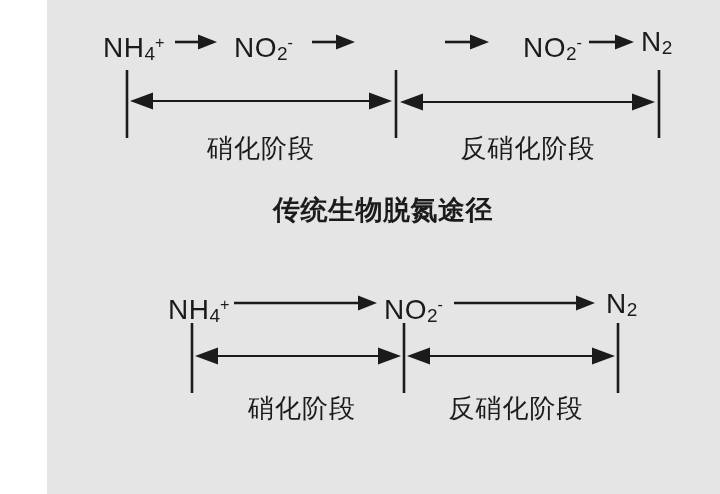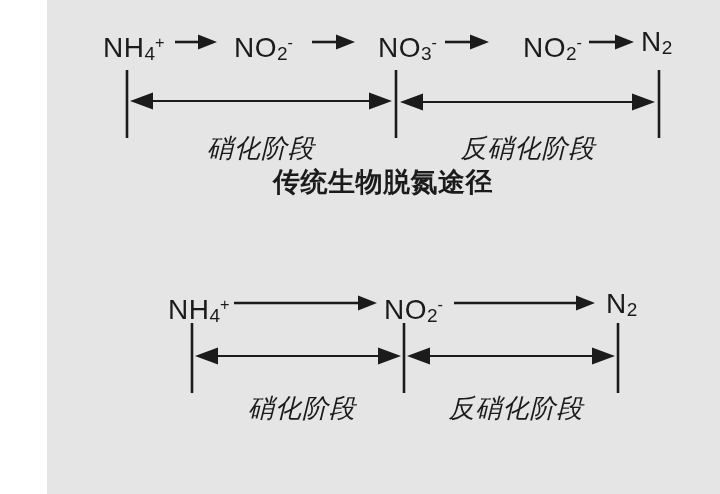--- a/index.html
+++ b/index.html
@@ -41,21 +41,20 @@
     vertical-align: 0.55em;
     letter-spacing: 0;
   }
   .stage-label {
     position: absolute;
     font-size: 26px;
     line-height: 28px;
     white-space: nowrap;
     transform: translateX(-50%);
     letter-spacing: 1px;
-    font-style: italic;
   }
   .pathway-title {
     position: absolute;
     font-size: 27px;
     line-height: 30px;
     font-weight: bold;
     white-space: nowrap;
     transform: translateX(-50%);
     letter-spacing: 0.5px;
   }
@@ -129,30 +128,29 @@
       <line class="stroke" x1="375" y1="356" x2="553" y2="356" stroke-width="2.2"></line>
       <polygon class="fill" points="360,356 383,347.5 383,364.5"></polygon>
       <polygon class="fill" points="568,356 545,347.5 545,364.5"></polygon>
     </g>
   </svg>
 
   <div class="formula" style="left:56px; top:27px"><span>NH</span><sub>4</sub><sup>+</sup></div>
 
   <div class="formula" style="left:187px; top:27px"><span>NO</span><sub>2</sub><sup>-</sup></div>
 
-  <div class="formula" style="left:331px; top:27px"><span>NO</span><sub>3</sub><sup>-</sup></div>
 
   <div class="formula" style="left:476px; top:27px"><span>NO</span><sub>2</sub><sup>-</sup></div>
 
   <div class="formula" style="left:594px; top:27px"><span>N</span><sub>2</sub></div>
 
   <div class="stage-label" style="left:214px; top:134px">硝化阶段</div>
   <div class="stage-label" style="left:481px; top:134px">反硝化阶段</div>
 
-  <div class="pathway-title" style="left:336px; top:167px">传统生物脱氮途径</div>
+  <div class="pathway-title" style="left:336px; top:195px">传统生物脱氮途径</div>
 
   <div class="formula" style="left:121px; top:289px"><span>NH</span><sub>4</sub><sup>+</sup></div>
 
   <div class="formula" style="left:337px; top:289px"><span>NO</span><sub>2</sub><sup>-</sup></div>
 
   <div class="formula" style="left:559px; top:289px"><span>N</span><sub>2</sub></div>
 
   <div class="stage-label" style="left:255px; top:394px">硝化阶段</div>
   <div class="stage-label" style="left:469px; top:394px">反硝化阶段</div>
 

